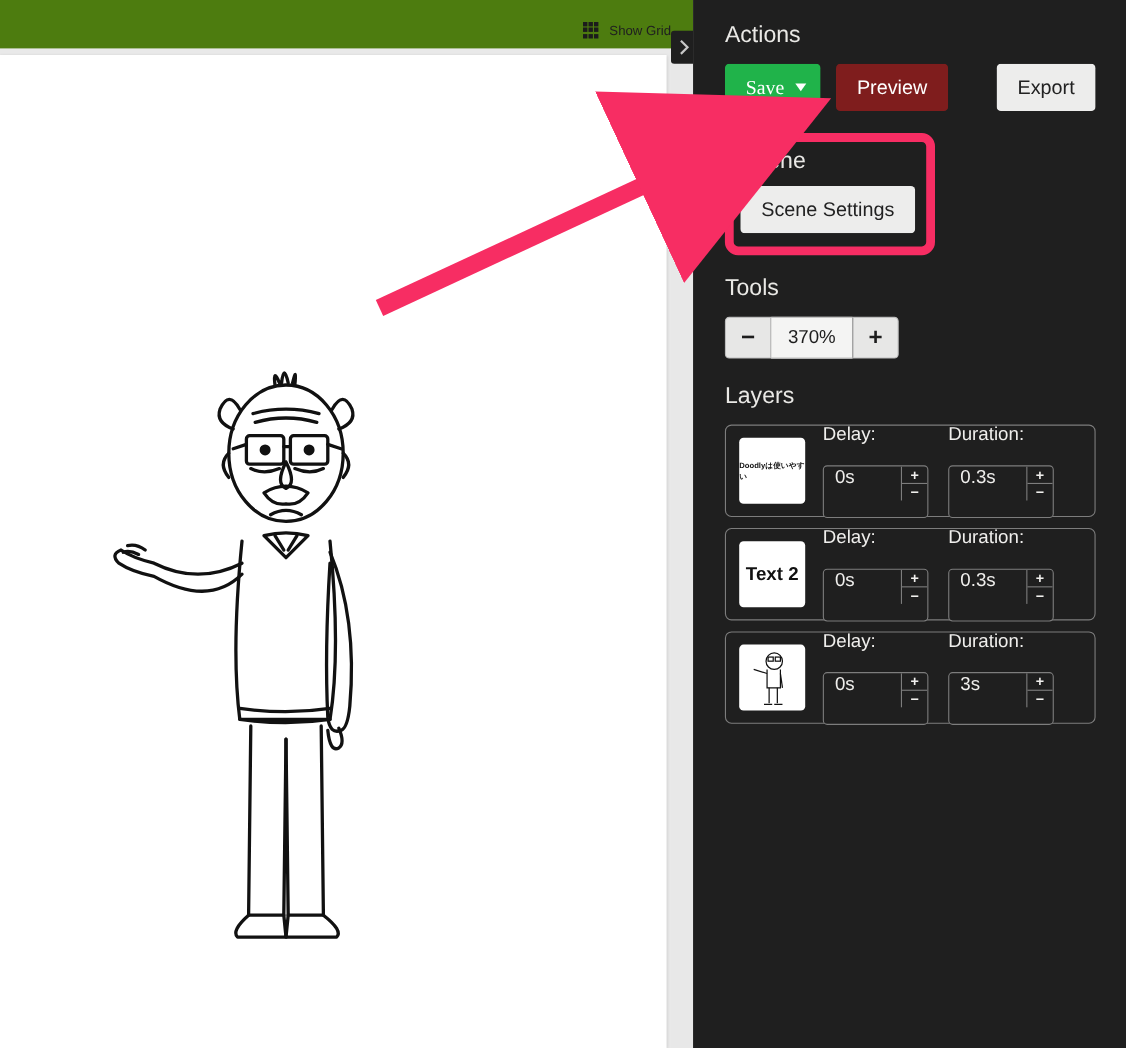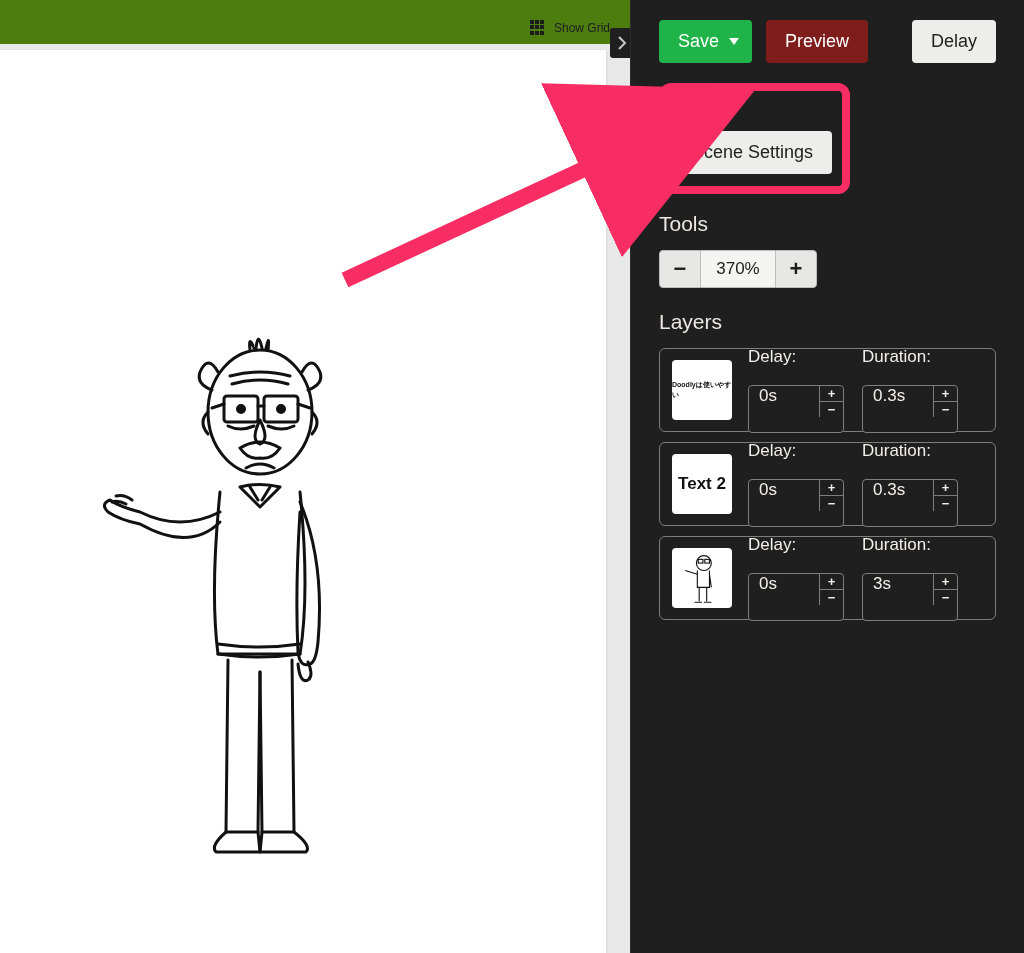--- a/index.html
+++ b/index.html
@@ -77,21 +77,21 @@
   .btn {
     display: inline-flex; align-items: center; justify-content: center;
     padding: 10px 18px;
     border-radius: 4px;
     font-size: 18px;
     cursor: pointer;
     border: 1px solid transparent;
     background: #e7e7e6;
     color: #222;
   }
-  .btn.green { background: #20b34a; color: #fff; padding-right: 12px; }
+  .btn.green { background: #20b34a; color: #fff; padding-right: 12px; font-family: Liberation Serif, serif; }
   .btn.green .caret { margin-left: 10px; }
   .btn.blue { background: #7f1d1d; color: #fff; }
   .btn.plain { background: #ededec; color: #222; }
   .actions-row { display: flex; gap: 14px; margin-bottom: 20px; }
   .caret {
     width: 0; height: 0;
     border-left: 5px solid transparent;
     border-right: 5px solid transparent;
     border-top: 7px solid #fff;
   }
@@ -268,28 +268,29 @@
           <path d="M128 114 Q140 120 154 114"></path>
           <path d="M168 114 Q182 120 194 114"></path>
         </g>
       </svg>
     </div>
   </div>
 </div>
 
 <div class="panel">
 
+  <div class="panel-section-title">Actions</div>
   <div class="actions-row">
     <div class="btn green">
       <span>Save</span>
       <span class="caret"></span>
     </div>
     <div class="btn blue">Preview</div>
     <div style="flex:1"></div>
-    <div class="btn plain">Delay</div>
+    <div class="btn plain">Export</div>
   </div>
 
   <div class="scene-highlight">
     <div class="panel-section-title">Scene</div>
     <div class="btn plain">Scene Settings</div>
   </div>
 
   <div class="panel-section-title">Tools</div>
   <div class="tools-row">
     <div class="step-btn left">−</div>

